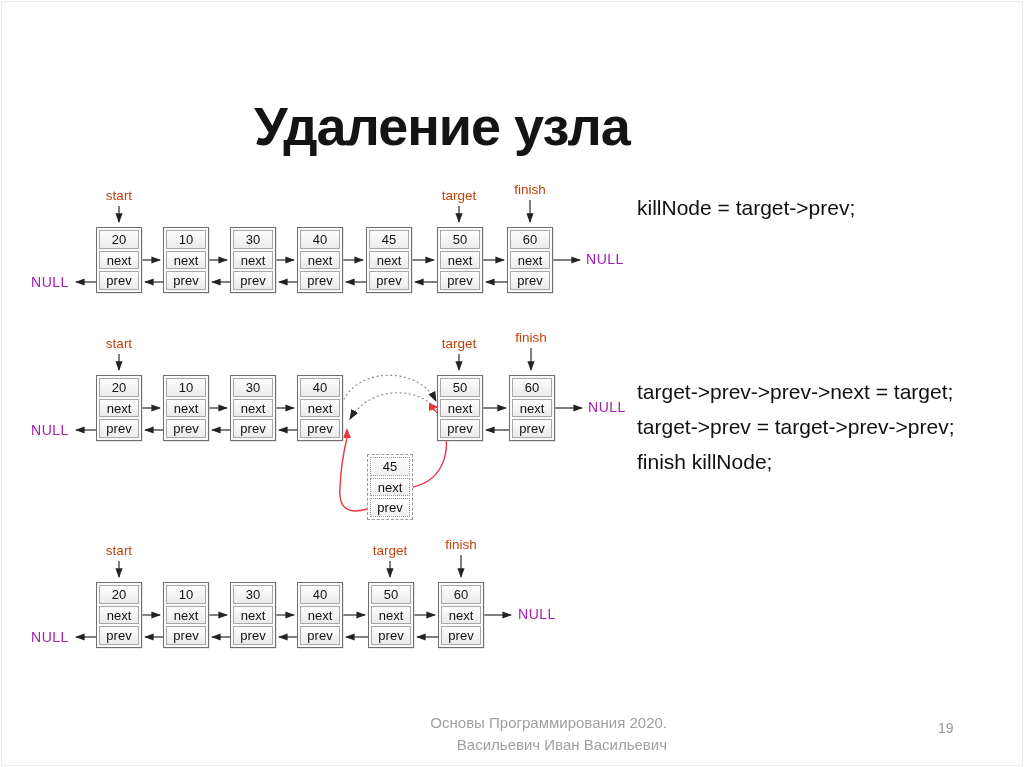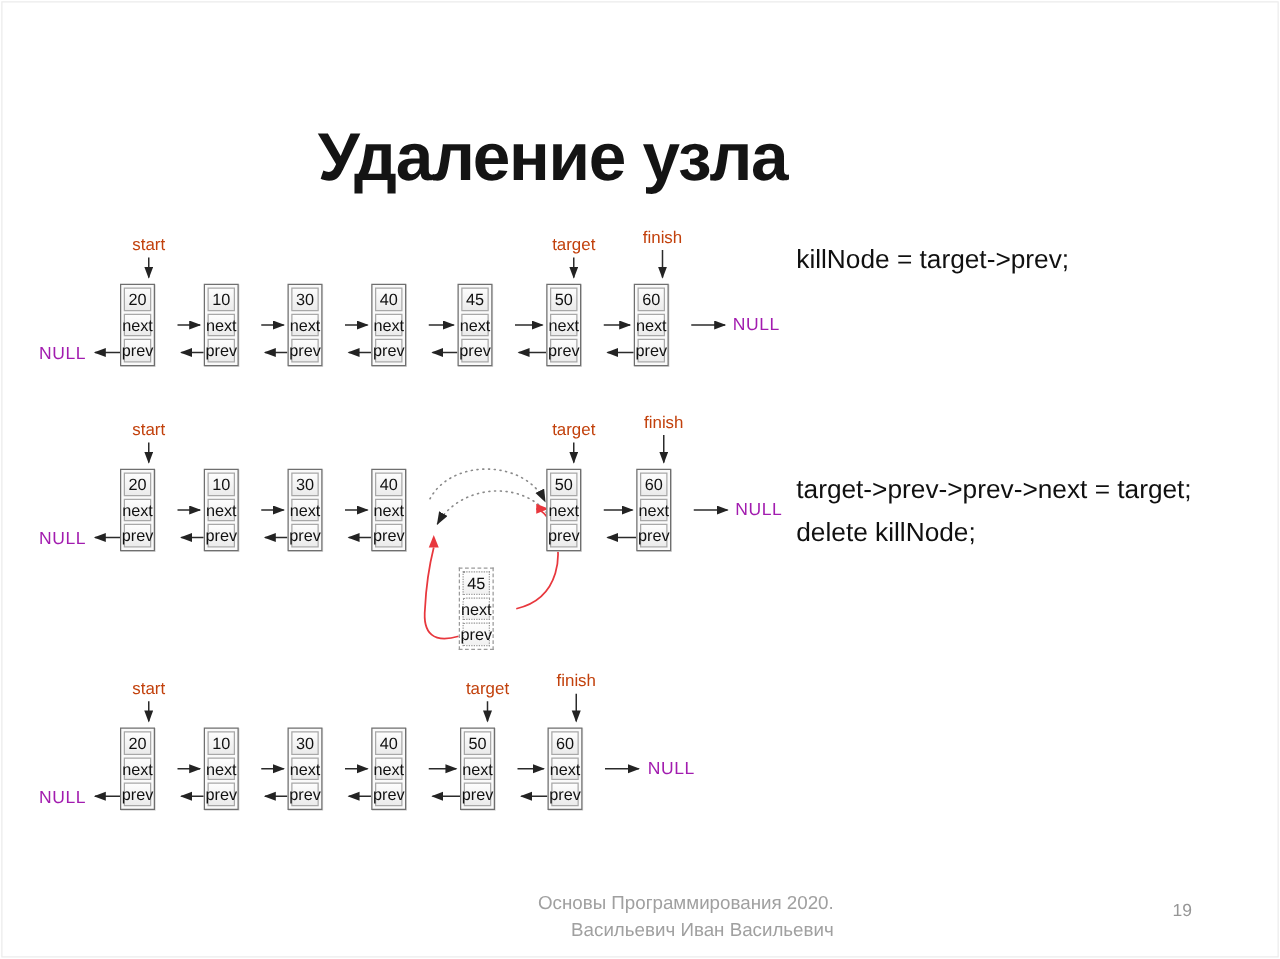--- a/index.html
+++ b/index.html
@@ -3,21 +3,21 @@
 <meta charset="utf-8">
 <style>
   html,body{margin:0;padding:0;background:#fff;}
   body{width:1024px;height:767px;position:relative;overflow:hidden;
        font-family:"Liberation Sans",sans-serif;color:#1a1a1a;}
   *{box-sizing:border-box;}
   .slide-frame{position:absolute;inset:1px;border:1px solid #ececec;pointer-events:none;}
   .slide-title{position:absolute;left:0;top:58px;width:884px;text-align:center;
        font-size:54px;line-height:64px;color:#141414;letter-spacing:-1px;}
   
-  .node{position:absolute;width:28px;height:66px;border:1.5px solid #6f6f6f;background:#fafafa;
+  .node{position:absolute;width:46px;height:66px;border:1.5px solid #6f6f6f;background:#fafafa;
         display:flex;flex-direction:column;gap:2px;padding:2px;box-shadow:0.5px 0.5px 0 #cfcfcf;}
   .node .cell{flex:1;border:1px solid #a8a8a8;background:linear-gradient(#fdfdfd,#ebebeb);
         display:flex;align-items:center;justify-content:center;font-size:13px;color:#111;}
   .node.dashed{border:1.5px dashed #9a9a9a;background:#fff;box-shadow:none;}
   .node.dashed .cell{border:1px dotted #9a9a9a;background:linear-gradient(#fefefe,#f1f1f1);}
   .ptr{position:absolute;transform:translateX(-50%);font-size:13.5px;color:#c2410c;white-space:nowrap;}
   .null{position:absolute;transform:translateX(-50%);font-size:14px;color:#a21caf;letter-spacing:0.5px;}
   .code{position:absolute;left:637px;font-size:21px;color:#101010;white-space:nowrap;}
   .code div{height:35px;line-height:35px;}
   .footer{position:absolute;left:267px;top:712px;width:400px;text-align:right;
@@ -244,20 +244,21 @@
   <div class="cell">60</div>
   <div class="cell">next</div>
   <div class="cell">prev</div>
 </div>
 
 <div class="code" style="top:190px">
   <div>killNode = target-&gt;prev;</div>
 </div>
 <div class="code" style="top:374px">
   <div>target-&gt;prev-&gt;prev-&gt;next = target;</div>
-  <div>delete killNode;</div>
+  <div>target-&gt;prev = target-&gt;prev-&gt;prev;</div>
+  <div>finish killNode;</div>
 </div>
 
 <div class="footer">
   <div>Основы Программирования 2020.</div>
   <div>Васильевич Иван Васильевич</div>
 </div>
 <div class="page-num">19</div>
 
 </body></html>

